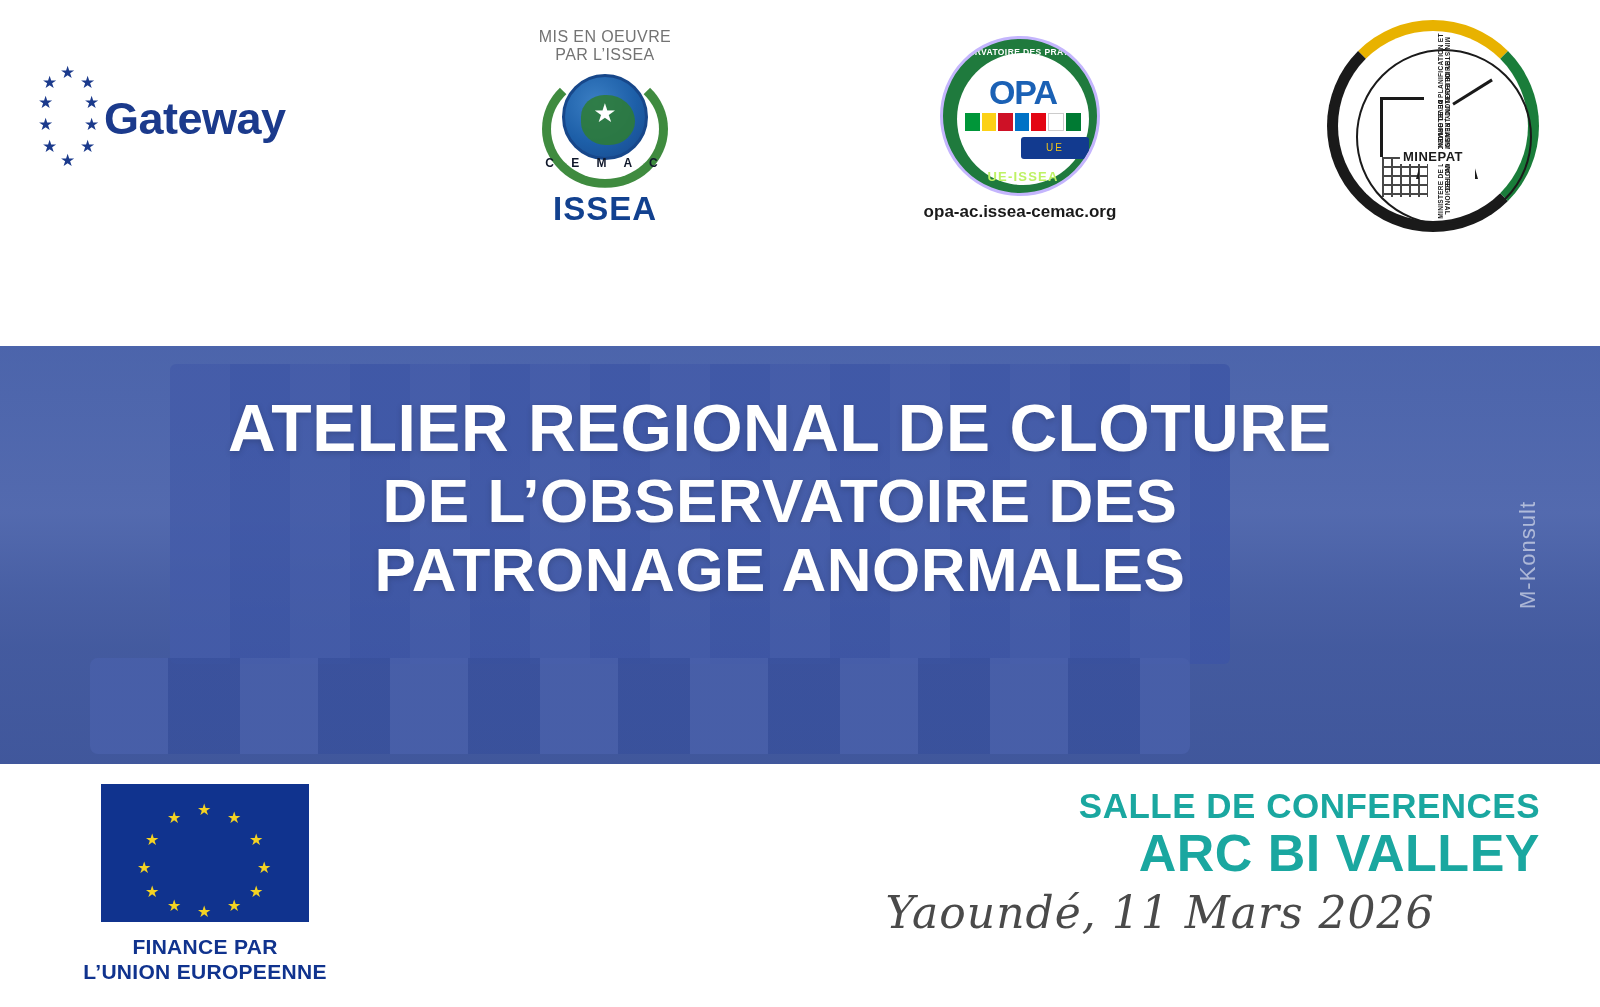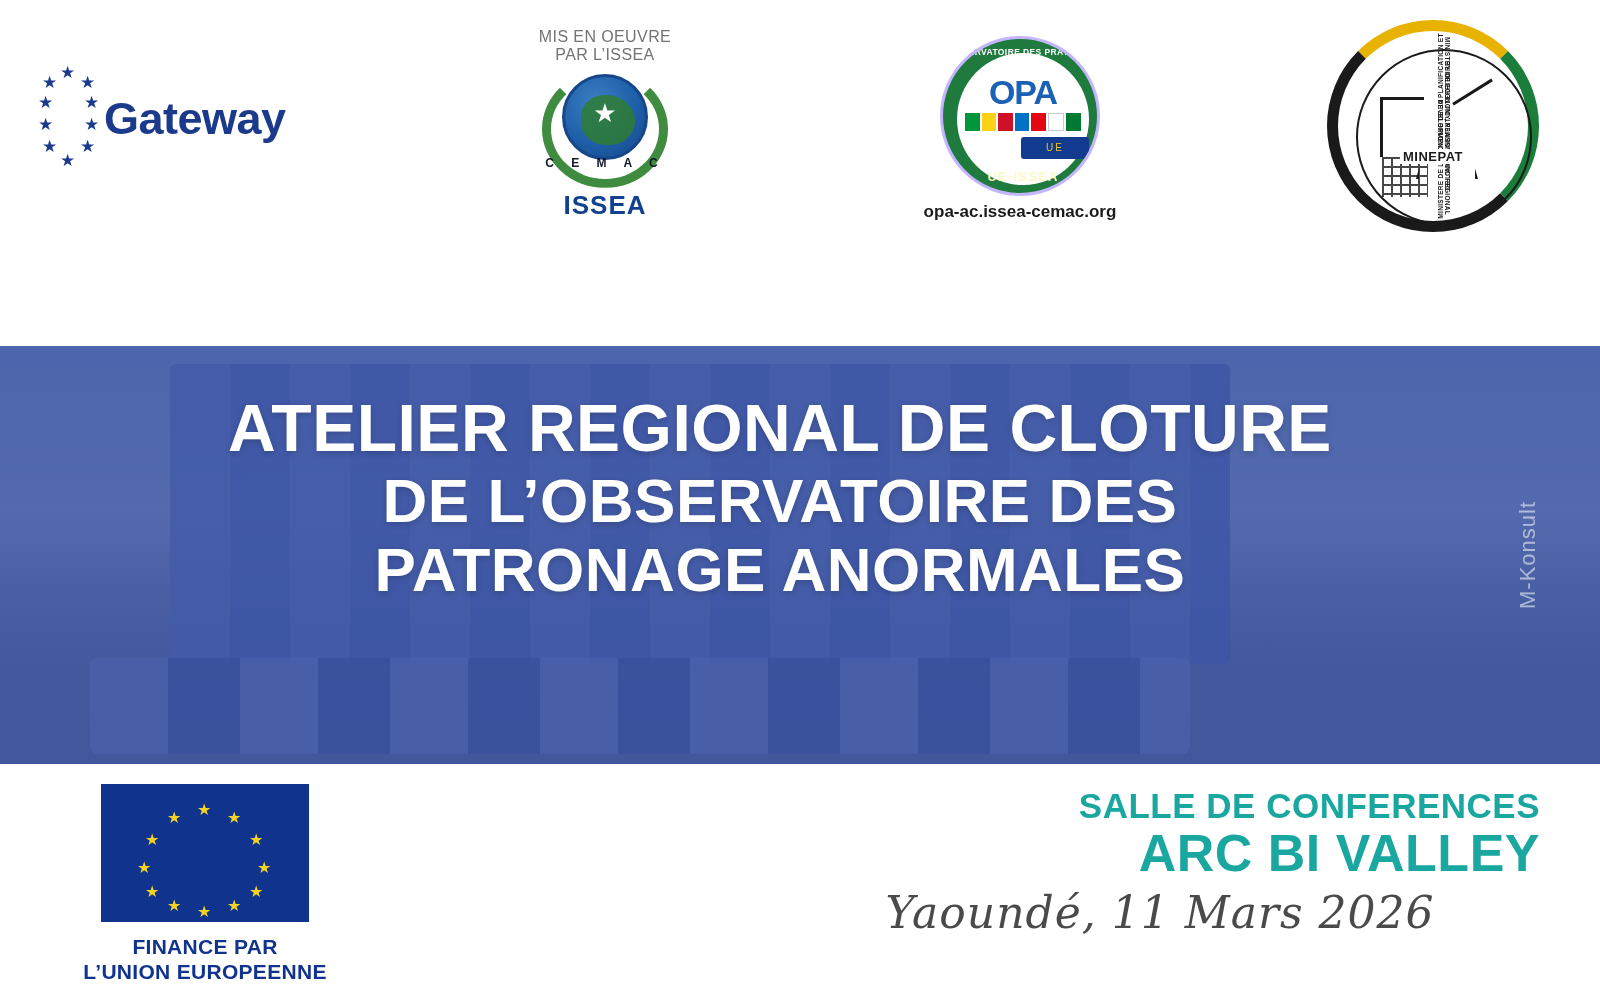--- a/index.html
+++ b/index.html
@@ -96,21 +96,21 @@
     clip-path: inset(8px 0 0 0);
   }
   .issea-cemac {
     position: absolute; left: 0; bottom: 22px;
     width: 126px;
     font-size: 12px; font-weight: bold;
     letter-spacing: 7px;
     color: #0f172a;
   }
   .issea-name {
-    font-size: 26px; font-weight: bold;
+    font-size: 33px; font-weight: bold;
     color: #12418f; letter-spacing: 1px;
     margin-top: -2px;
   }
 
   
   .opa-logo {
     position: absolute; left: 905px; top: 36px;
     width: 230px; height: 190px;
     text-align: center;
   }
@@ -132,21 +132,21 @@
   .opa-ring-text {
     position: absolute; left: 0; top: 8px;
     width: 160px;
     font-size: 8.5px; font-weight: bold;
     color: #ffffff; letter-spacing: .4px;
   }
   .opa-ring-text2 {
     position: absolute; left: 0; bottom: 9px;
     width: 160px;
     font-size: 13px; font-weight: bold;
-    color: #fef9c3; letter-spacing: 1.2px; text-align: center;
+    color: #bef264; letter-spacing: 1.2px; text-align: center;
   }
   .opa-title {
     position: absolute; left: 0; top: 34px;
     width: 160px;
     font-size: 34px; font-weight: bold;
     color: #1b61b5; letter-spacing: -1px;
   }
   .opa-flags {
     position: absolute; left: 22px; top: 74px;
     width: 116px; height: 18px;

